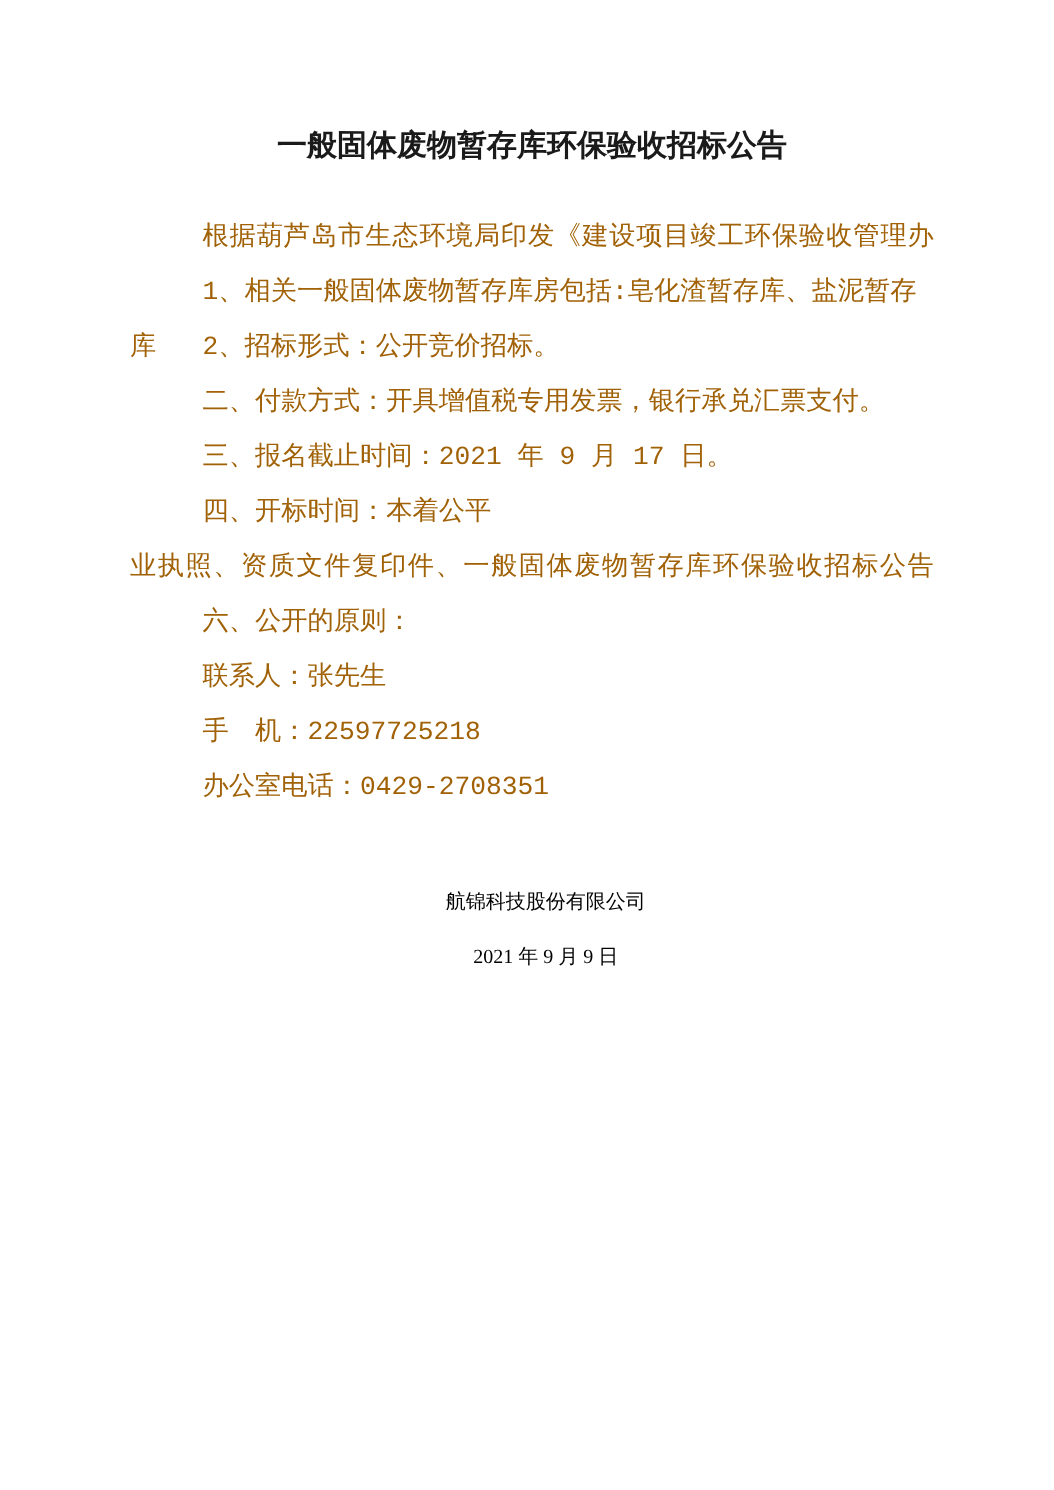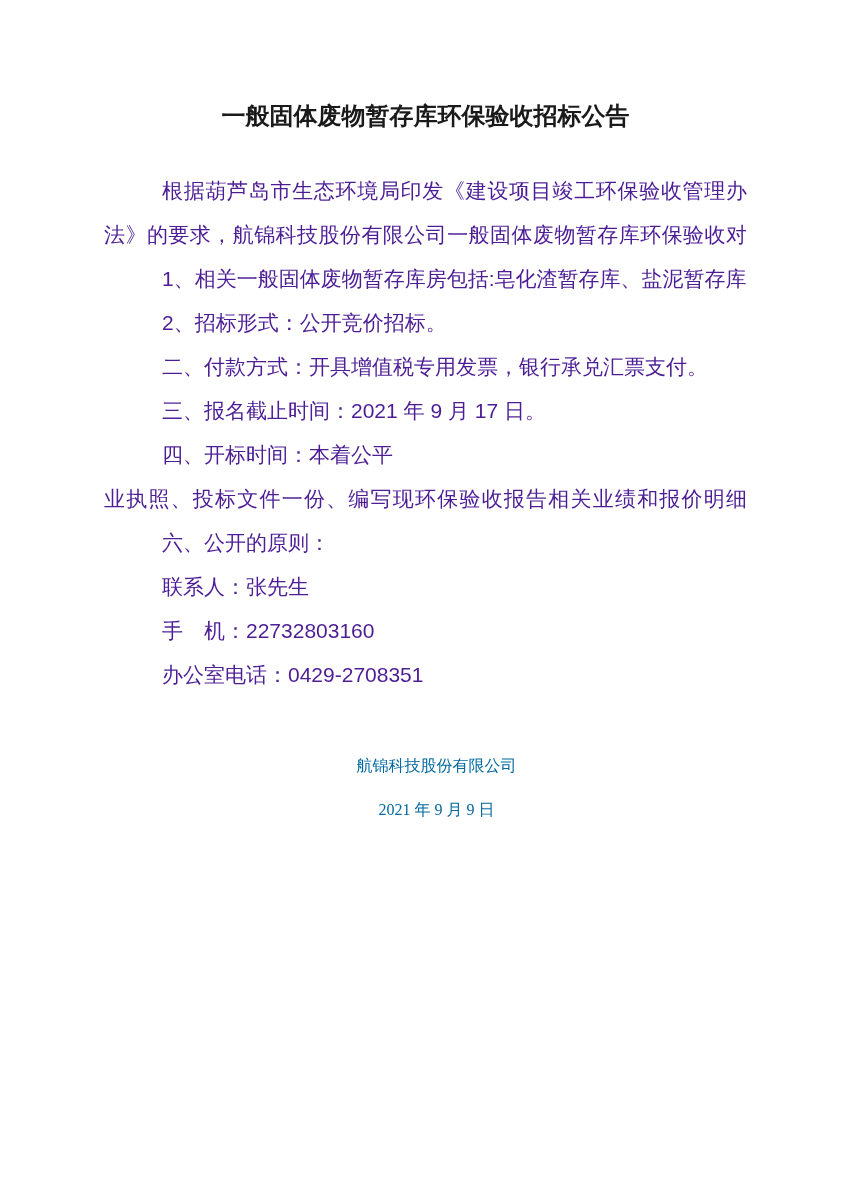--- a/index.html
+++ b/index.html
@@ -26,71 +26,70 @@
     font-family: "DejaVu Sans", "Liberation Sans", sans-serif;
     font-weight: bold;
     font-size: 24px;
     line-height: 33px;
     text-align: center;
     letter-spacing: 0px;
     color: #1a1a1a;
   }
   .body-lines {
     margin-top: 36px;
-    font-family: Liberation Sans, sans-serif;
+    font-family: Liberation Mono, monospace;
     font-size: 21px;
-    color: #4c1d95;
+    color: #a16207;
   }
   .line {
     height: 44px;
     line-height: 44px;
     white-space: pre-wrap;
   }
   .indent {
     text-indent: 58px;
   }
   .fill {
     text-align: justify;
     text-align-last: justify;
   }
   .sig-block {
     margin-top: 47px;
     position: relative;
     left: 11px;
     text-align: center;
     font-family: "Liberation Serif", "DejaVu Serif", serif;
     font-size: 16px;
-    color: #0369a1;
+    color: #000000;
   }
   .sig-line {
     height: 44px;
     line-height: 44px;
     white-space: pre-wrap;
   }
 </style>
 </head>
 <body>
 
 <div class="page">
   <div class="doc">
 
     <div class="doc-title">一般固体废物暂存库环保验收招标公告</div>
 
     <div class="body-lines">
       <div class="line indent fill">根据葫芦岛市生态环境局印发《建设项目竣工环保验收管理办</div>
-      <div class="line fill">法》的要求，航锦科技股份有限公司一般固体废物暂存库环保验收对</div>
       <div class="line indent">1、相关一般固体废物暂存库房包括:皂化渣暂存库、盐泥暂存库</div>
       <div class="line indent">2、招标形式：公开竞价招标。</div>
       <div class="line indent">二、付款方式：开具增值税专用发票，银行承兑汇票支付。</div>
       <div class="line indent">三、报名截止时间：2021 年 9 月 17 日。</div>
       <div class="line indent">四、开标时间：本着公平</div>
-      <div class="line fill">业执照、投标文件一份、编写现环保验收报告相关业绩和报价明细</div>
+      <div class="line fill">业执照、资质文件复印件、一般固体废物暂存库环保验收招标公告</div>
       <div class="line indent">六、公开的原则：</div>
       <div class="line indent">联系人：张先生</div>
-      <div class="line indent">手　机：22732803160</div>
+      <div class="line indent">手　机：22597725218</div>
       <div class="line indent">办公室电话：0429-2708351</div>
     </div>
 
     <div class="sig-block">
       <div class="sig-line">航锦科技股份有限公司</div>
       <div class="sig-line">2021 年 9 月 9 日</div>
     </div>
 
   </div>
 </div>

